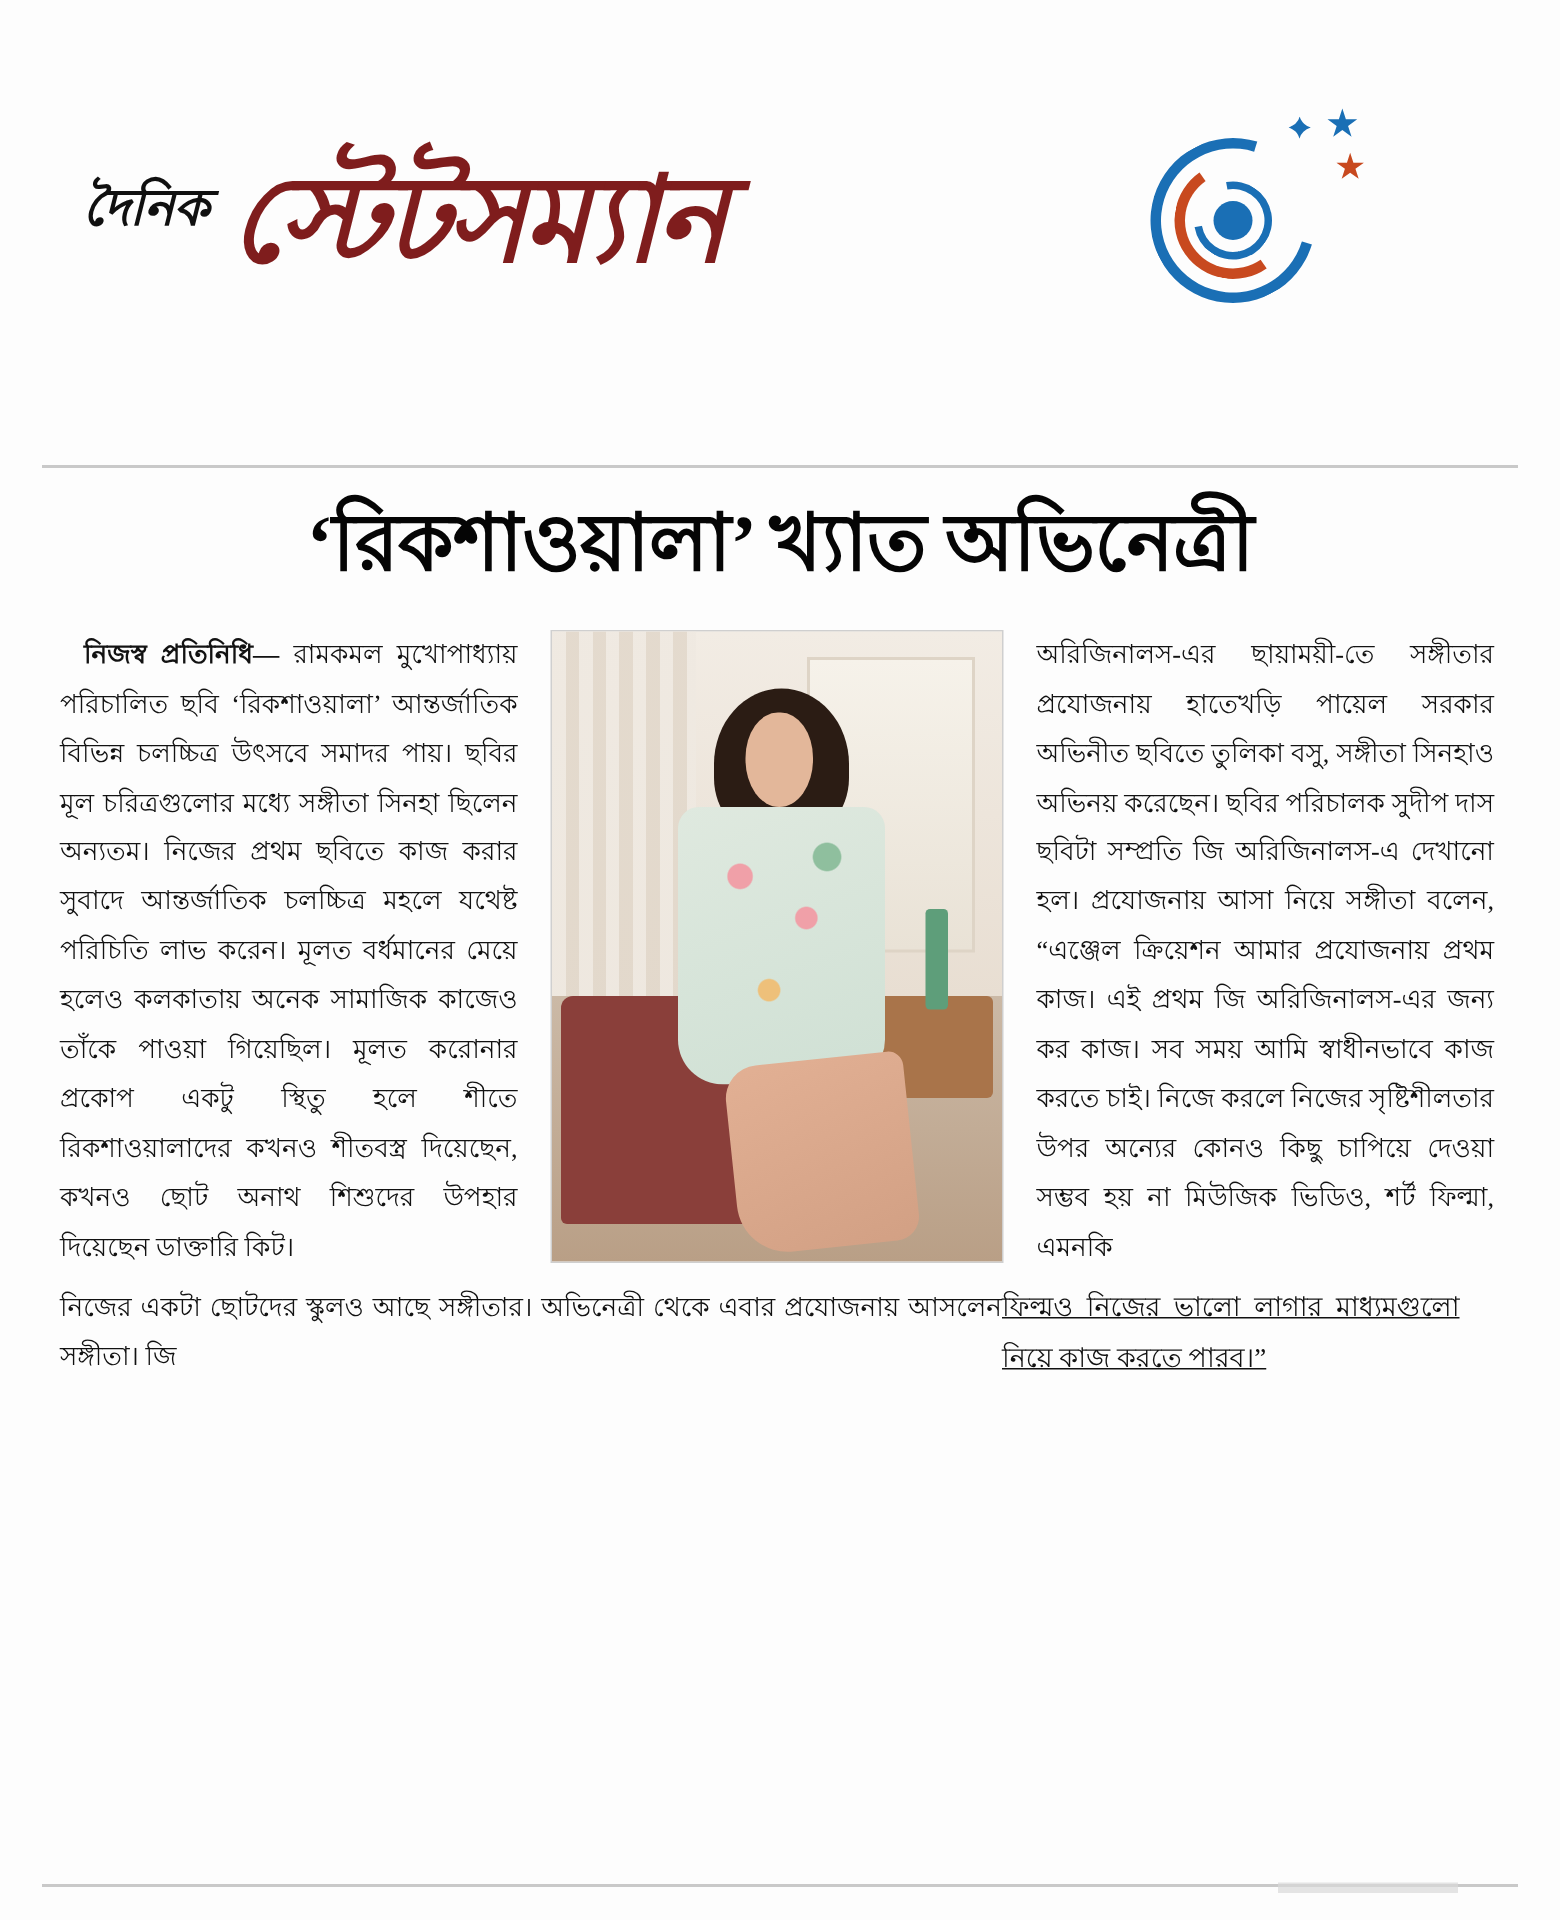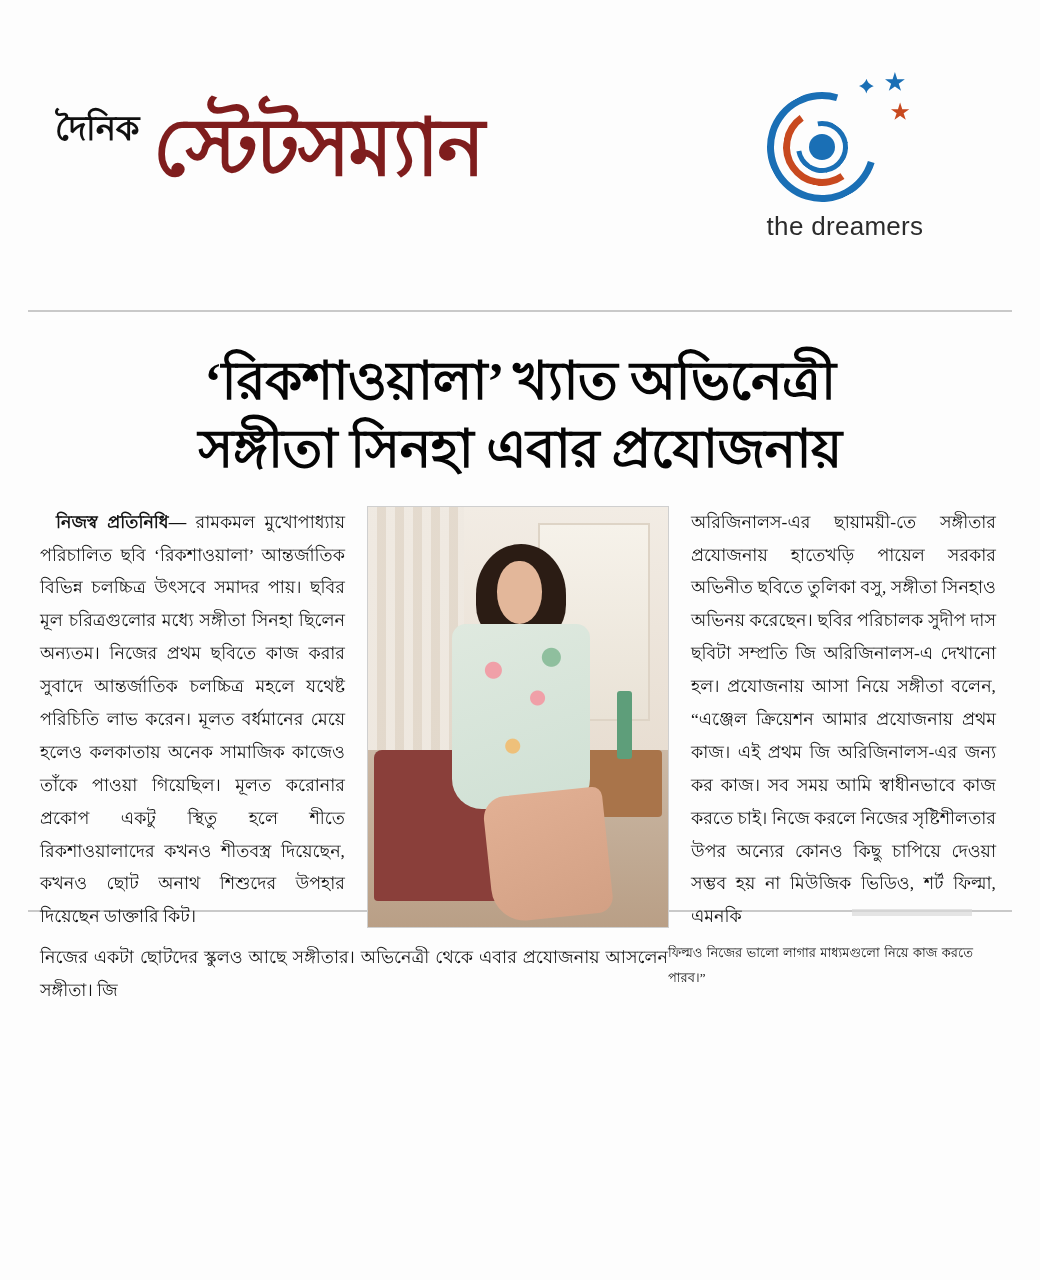--- a/index.html
+++ b/index.html
@@ -27,21 +27,22 @@
   .masthead {
     position: relative;
     height: 270px;
     padding: 0;
   }
   .masthead-title-wrap {
     position: absolute;
     left: 55px;
     top: 110px;
     display: flex;
-    align-items: flex-start;
+    align-items: center;
+    font-style: italic;
   }
   .masthead-prefix {
     font-family: "Liberation Serif", serif;
     font-size: 34px;
     font-weight: 700;
     color: #101010;
     letter-spacing: -0.5px;
     transform: translateY(-8px);
   }
   .masthead-name {
@@ -118,24 +119,23 @@
     margin-top: 6px;
     letter-spacing: 0.3px;
   }
 
   
   .article {
     position: absolute;
     left: 28px;
     top: 310px;
     width: 984px;
-    height: 602px;
+    height: 948px;
     border-top: 2px solid #c9c9c9;
     border-bottom: 2px solid #c9c9c9;
-    padding-top: 18px;
     box-sizing: border-box;
   }
 
   .headline {
     text-align: center;
     font-family: "Liberation Serif", serif;
     font-weight: 700;
     font-size: 53px;
     line-height: 1.28;
     color: #050505;
@@ -243,24 +243,25 @@
   }
   .bottom-left {
     width: 628px;
     font-size: 17.5px;
     line-height: 1.88;
     text-align: justify;
     font-family: "Liberation Serif", serif;
   }
   .bottom-right {
     width: 305px;
-    font-size: 13px;
+    font-size: 18px;
     line-height: 1.88;
     text-align: justify;
     font-family: "Liberation Serif", serif;
+    text-decoration: underline;
   }
   .scan-smudge {
     position: absolute;
     right: 40px;
     bottom: -6px;
     width: 120px;
     height: 7px;
     background: #d9d9d9;
     opacity: .7;
   }
@@ -279,29 +280,27 @@
     <div class="logo-block">
       <div class="logo-mark">
         <div class="ring ring-outer"></div>
         <div class="ring ring-mid"></div>
         <div class="ring ring-inner"></div>
         <div class="logo-dot"></div>
         <span class="star star-1">✦</span>
         <span class="star star-2">★</span>
         <span class="star star-3">★</span>
       </div>
-      <div class="logo-caption">the dreamers</div>
     </div>
   </div>
 
   <div class="article">
 
     <div class="headline">
       <div>‘রিকশাওয়ালা’ খ্যাত অভিনেত্রী</div>
-      <div>সঙ্গীতা সিনহা এবার প্রযোজনায়</div>
     </div>
 
     <div class="columns">
 
       <div class="col">
         <span class="byline">নিজস্ব  প্রতিনিধি—</span>
         <span>রামকমল মুখোপাধ্যায় পরিচালিত ছবি ‘রিকশাওয়ালা’ আন্তর্জাতিক বিভিন্ন চলচ্চিত্র উৎসবে সমাদর পায়। ছবির মূল চরিত্রগুলোর মধ্যে সঙ্গীতা সিনহা ছিলেন অন্যতম। নিজের প্রথম ছবিতে কাজ করার সুবাদে আন্তর্জাতিক চলচ্চিত্র মহলে যথেষ্ট পরিচিতি লাভ করেন। মূলত বর্ধমানের মেয়ে হলেও কলকাতায় অনেক সামাজিক কাজেও তাঁকে পাওয়া গিয়েছিল। মূলত করোনার প্রকোপ একটু স্থিতু হলে শীতে রিকশাওয়ালাদের কখনও শীতবস্ত্র দিয়েছেন, কখনও ছোট অনাথ শিশুদের উপহার দিয়েছেন ডাক্তারি কিট।</span>
       </div>
 
       <div class="col-mid">

